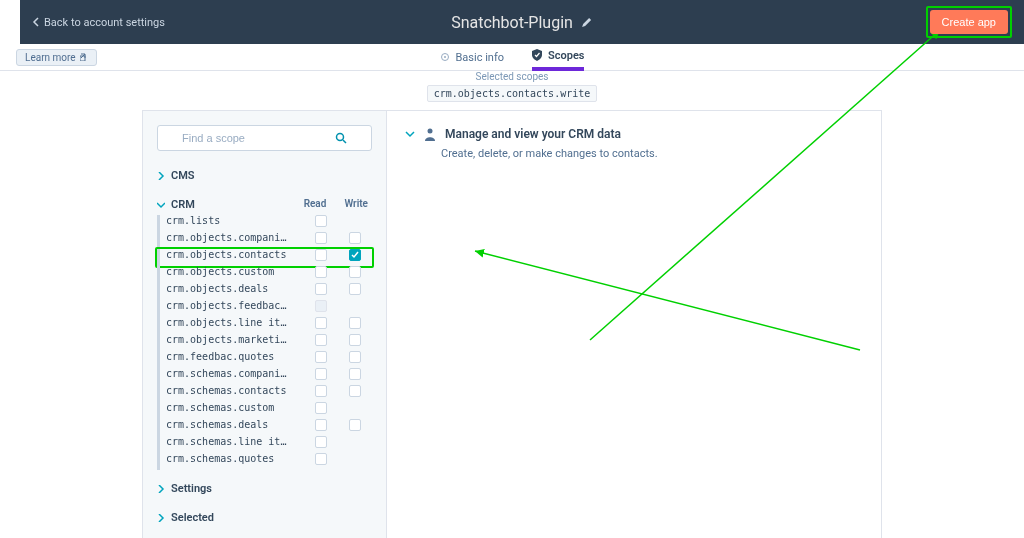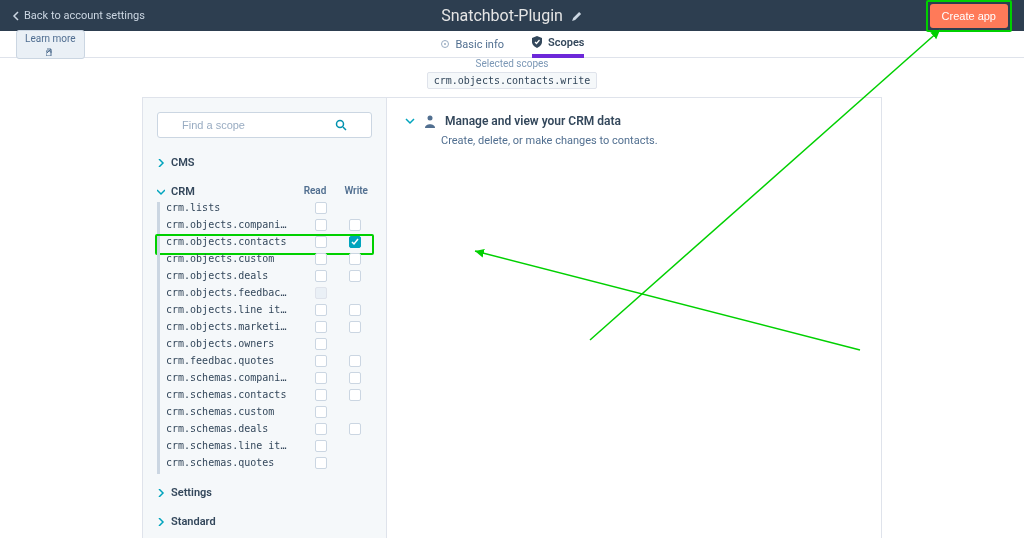--- a/index.html
+++ b/index.html
@@ -10,26 +10,27 @@
     height: 538px;
     overflow: hidden;
     font-size: 12px;
     color: #33475b;
   }
 
   
   .topbar {
     background: #2d3e50;
     color: #fff;
-    height: 31px;
+    height: 44px;
     display: flex;
     align-items: center;
     padding: 0 12px;
     position: relative;
     font-size: 11px;
+    margin-left: 20px;
   }
   .back-link {
     display: flex;
     align-items: center;
     gap: 4px;
     cursor: pointer;
     color: #cbd6e2;
   }
   .back-link svg { display: block; }
   .title-wrap {
@@ -79,21 +80,20 @@
     border: 1px solid #cbd6e2;
     background: #eaf0f6;
     color: #506e91;
     padding: 2px 8px;
     border-radius: 3px;
     cursor: pointer;
     font-size: 10px;
     display: flex;
     align-items: center;
     gap: 4px;
-    flex-direction: column;
   }
   .tab {
     display: flex;
     align-items: center;
     gap: 6px;
     height: 27px;
     font-size: 11px;
     color: #516f90;
     cursor: pointer;
   }
@@ -439,28 +439,20 @@
               <div class="name">crm.objects.marketi…</div>
               <div class="cb-col">
                 <div class="cb"></div>
               </div>
               <div class="cb-col">
                 <div class="cb"></div>
               </div>
             </div>
             <div class="scope-row">
               <div class="bar"></div>
-              <div class="name">crm.objects.owners</div>
-              <div class="cb-col">
-                <div class="cb"></div>
-              </div>
-              <div class="cb-col"></div>
-            </div>
-            <div class="scope-row">
-              <div class="bar"></div>
               <div class="name">crm.feedbac.quotes</div>
               <div class="cb-col">
                 <div class="cb"></div>
               </div>
               <div class="cb-col">
                 <div class="cb"></div>
               </div>
             </div>
             <div class="scope-row">
               <div class="bar"></div>
@@ -526,21 +518,21 @@
             </svg>
           <span>Settings</span>
         </div>
       </div>
 
       <div class="cat">
         <div class="cat-header">
           <svg width="8" height="8" viewBox="0 0 8 8">
               <path d="M2 0 L6 4 L2 8" stroke="#00a4bd" stroke-width="1.5" fill="none"></path>
             </svg>
-          <span>Standard</span>
+          <span>Selected</span>
         </div>
       </div>
 
     </div>
 
     <div class="panel-right">
       <div class="detail-header">
         <svg width="10" height="10" viewBox="0 0 10 10">
             <path d="M1 3 L5 7 L9 3" stroke="#00a4bd" stroke-width="1.5" fill="none"></path>
           </svg>

